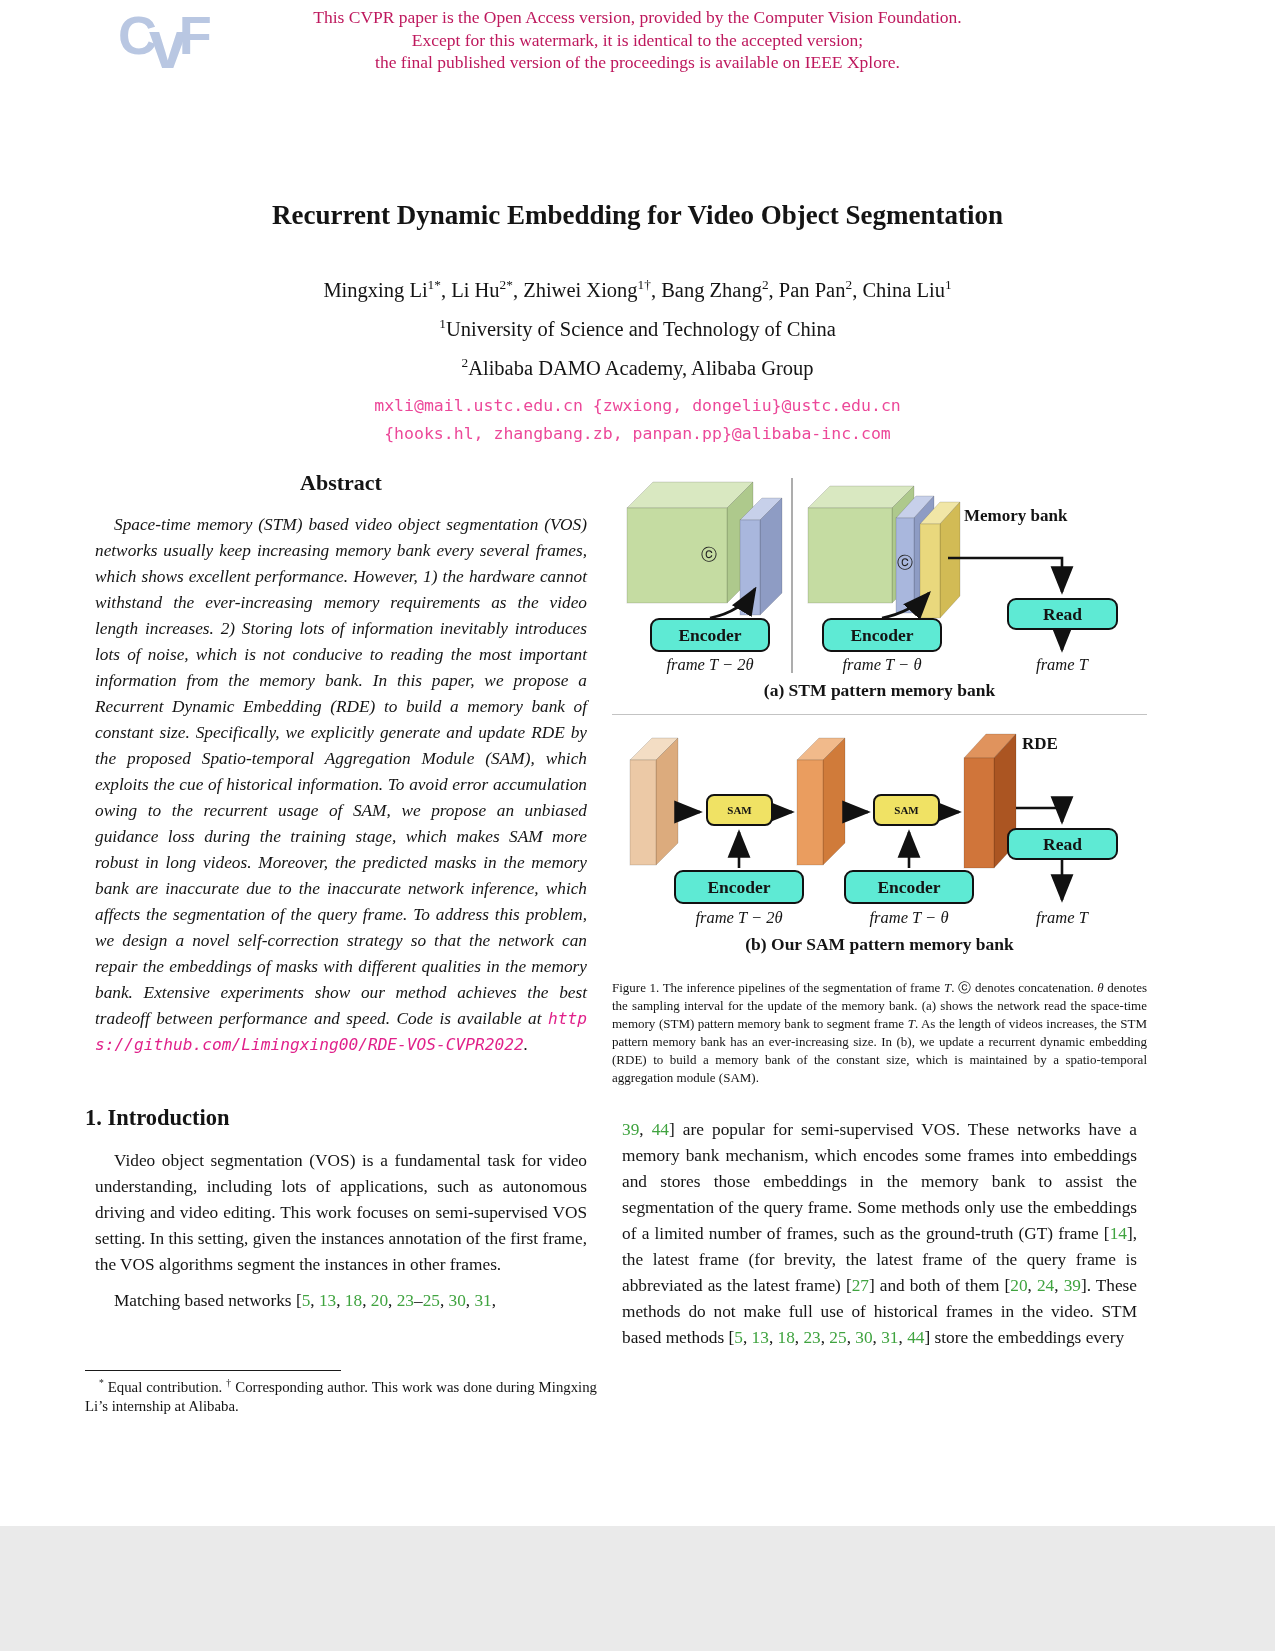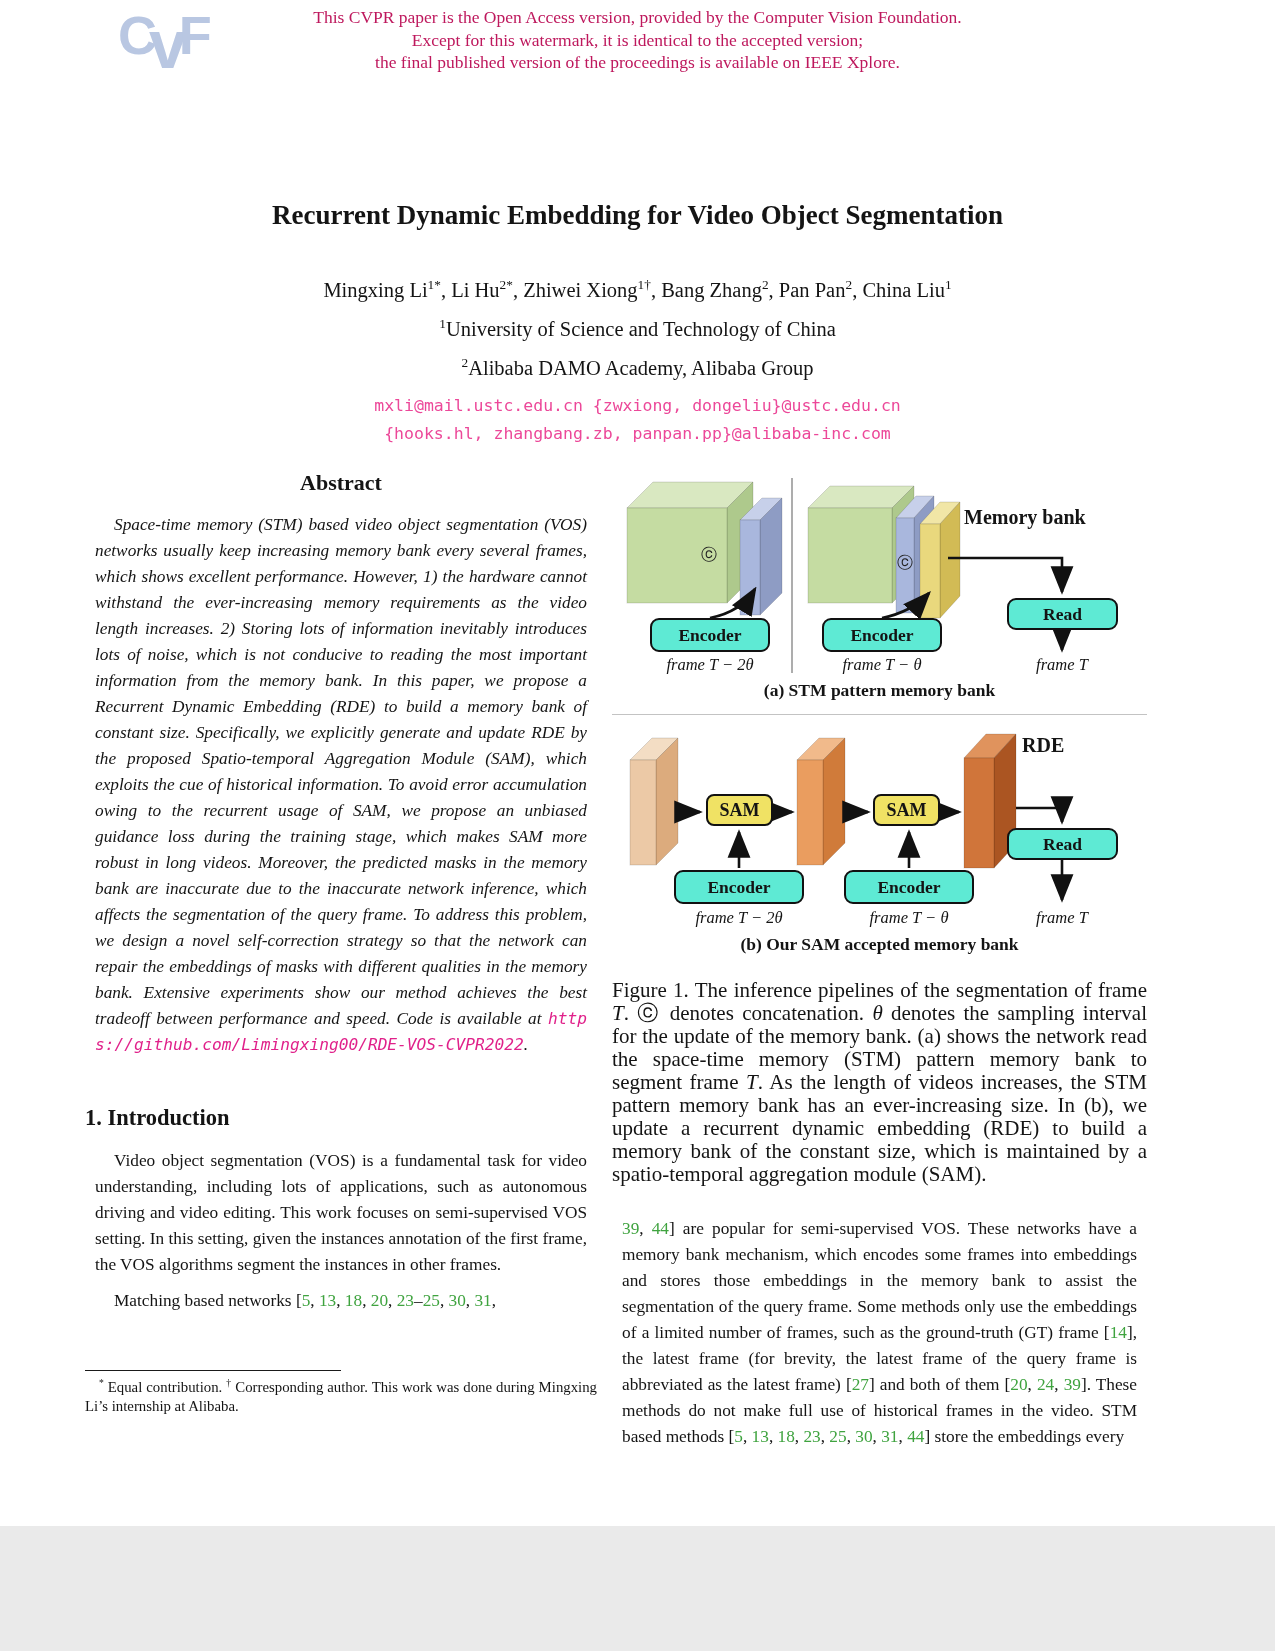--- a/index.html
+++ b/index.html
@@ -36,26 +36,26 @@
     font-style:italic; font-size:16.2px; word-break:break-all; text-decoration:none; }
   .section-heading { font-size:22.5px; font-weight:bold; margin:47px 0 17px 0; }
   .footrule { width:256px; border-top:1.5px solid #1a1a1a; margin:56px 0 7px 0; }
   .footnote { font-size:14.8px; line-height:19px; text-align:justify; text-indent:14px; margin:0; }
   
   .fig { position:relative; width:535px; height:497px; }
   .fig svg.layer { position:absolute; left:0; top:0; }
   .nodebox { position:absolute; border:2.6px solid #111; border-radius:9px; background:#5eead4;
     display:flex; align-items:center; justify-content:center;
     font-weight:bold; font-size:17.5px; box-sizing:border-box; }
-  .samnode { border-radius:8px; font-size:18px; }
-  .figlabel { position:absolute; font-weight:bold; font-size:20px; white-space:nowrap; }
+  .samnode { border-radius:8px; font-size:11px; }
+  .figlabel { position:absolute; font-weight:bold; font-size:17px; white-space:nowrap; }
   .framecap { position:absolute; width:160px; text-align:center; font-style:italic; font-size:16.5px; }
   .panelcap { position:absolute; left:0; width:100%; text-align:center; font-weight:bold; font-size:17.5px; }
   .hdivider { position:absolute; left:0; top:246px; width:100%; border-top:1px solid #c3c3c3; }
-  .figcaption { font-size:21px; line-height:23px; text-align:justify; margin:14px 0 0 0; }
+  .figcaption { font-size:13px; line-height:18px; text-align:justify; margin:14px 0 0 0; }
   .rcol-body { margin-top:30px; }
   .page-number { position:absolute; top:1562px; left:0; right:0; text-align:center;
     font-size:17px; color:#808080; }
 </style>
 </head>
 <body>
 
 <div class="page">
 
   <div class="cvf-logo"><span>C</span><span class="v">v</span><span>F</span></div>
@@ -175,21 +175,21 @@
 
       <div class="figlabel" style="left:410px; top:266px;">RDE</div>
       <div class="nodebox samnode" style="left: 94px; top: 326px; width: 67px; height: 32px; background: rgb(240, 226, 100);">SAM</div>
       <div class="nodebox samnode" style="left: 261px; top: 326px; width: 67px; height: 32px; background: rgb(240, 226, 100);">SAM</div>
       <div class="nodebox" style="left:62px;  top:402px; width:130px; height:34px;">Encoder</div>
       <div class="nodebox" style="left:232px; top:402px; width:130px; height:34px;">Encoder</div>
       <div class="nodebox" style="left:395px; top:360px; width:111px; height:32px;">Read</div>
       <div class="framecap" style="left:47px;  top:440px;">frame T − 2θ</div>
       <div class="framecap" style="left:217px; top:440px;">frame T − θ</div>
       <div class="framecap" style="left:370px; top:440px;">frame T</div>
-      <div class="panelcap" style="top:466px;">(b) Our SAM accepted memory bank</div>
+      <div class="panelcap" style="top:466px;">(b) Our SAM pattern memory bank</div>
     </div>
 
     <p class="figcaption"><span>Figure 1.  The inference pipelines of the segmentation of frame </span><span class="mi">T</span><span>.  </span><span>ⓒ</span><span> denotes concatenation.  </span><span class="mi">θ</span><span> denotes the sampling interval for the update of the memory bank. (a) shows the network read the space-time memory (STM) pattern memory bank to segment frame </span><span class="mi">T</span><span>. As the length of videos increases, the STM pattern memory bank has an ever-increasing size. In (b), we update a recurrent dynamic embedding (RDE) to build a memory bank of the constant size, which is maintained by a spatio-temporal aggregation module (SAM).</span></p>
 
     <p class="body-text rcol-body"><span class="cite">39</span><span>, </span><span class="cite">44</span><span>] are popular for semi-supervised VOS. These networks have a memory bank mechanism, which encodes some frames into embeddings and stores those embeddings in the memory bank to assist the segmentation of the query frame. Some methods only use the embeddings of a limited number of frames, such as the ground-truth (GT) frame [</span><span class="cite">14</span><span>], the latest frame (for brevity, the latest frame of the query frame is abbreviated as the latest frame) [</span><span class="cite">27</span><span>] and both of them [</span><span class="cite">20</span><span>, </span><span class="cite">24</span><span>, </span><span class="cite">39</span><span>]. These methods do not make full use of historical frames in the video.  STM based methods [</span><span class="cite">5</span><span>, </span><span class="cite">13</span><span>, </span><span class="cite">18</span><span>, </span><span class="cite">23</span><span>, </span><span class="cite">25</span><span>, </span><span class="cite">30</span><span>, </span><span class="cite">31</span><span>, </span><span class="cite">44</span><span>] store the embeddings every</span></p>
   </div>
 
   <div class="page-number">1332</div>
 </div>
 

